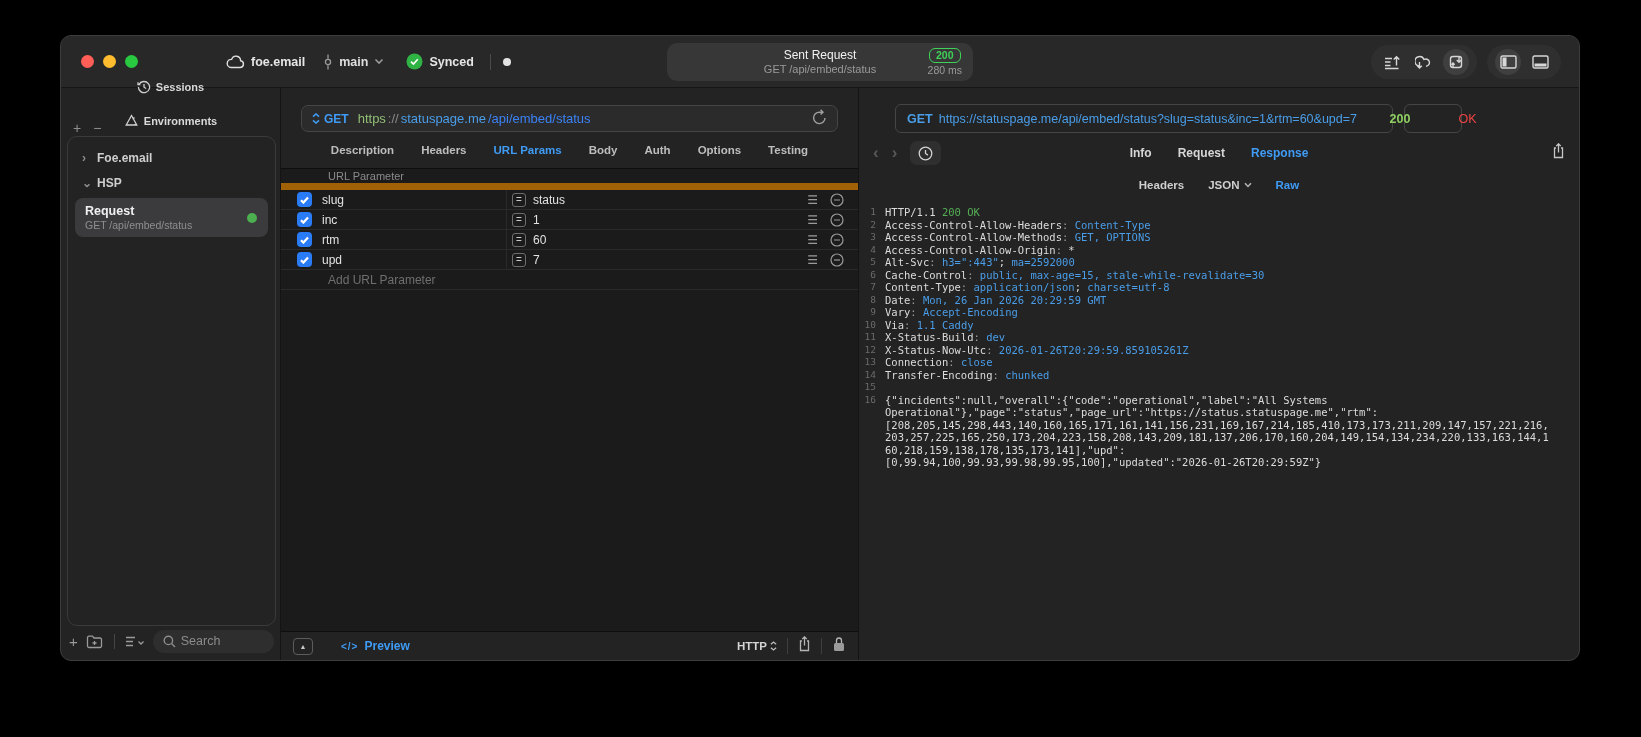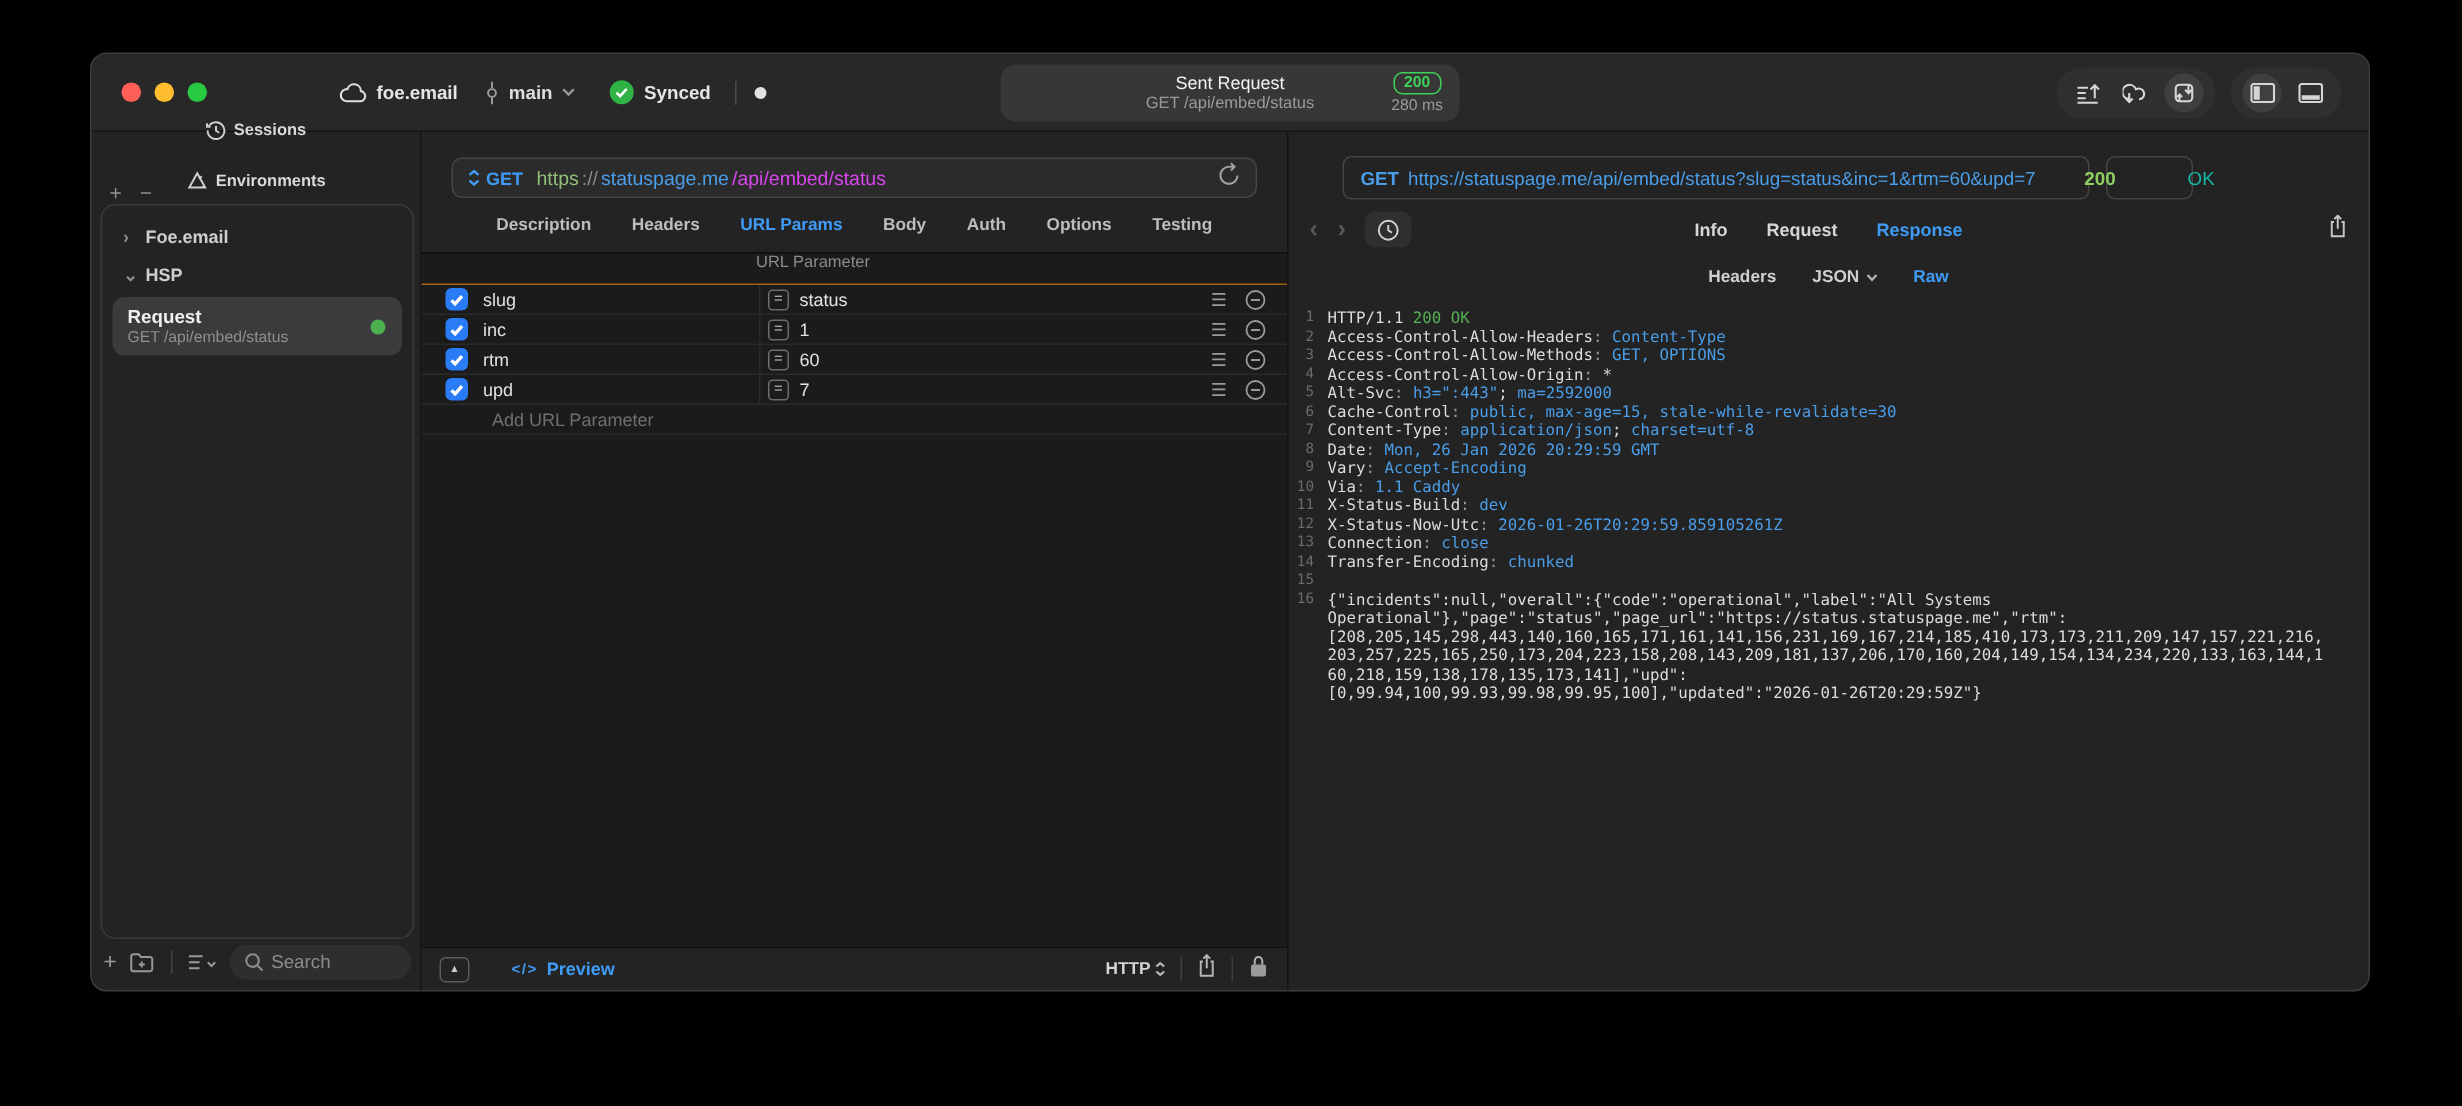--- a/index.html
+++ b/index.html
@@ -65,29 +65,29 @@
   .search svg { stroke:#8c8c8c; fill:none; stroke-width:1.4; }
   
   .reqpane { width:578px; flex:0 0 578px; display:flex; flex-direction:column;
              border-right:1px solid #141414; min-height:0; }
   .urlbar { margin:17px 20px 0; height:27px; background:#2b2b2b; border:1px solid #454545;
             border-radius:7px; display:flex; align-items:center; padding:0 10px; gap:2px; }
   .method-ud { display:flex; flex-direction:column; margin-right:2px; }
   .method-ud svg { stroke:#3f9bf5; fill:none; stroke-width:1.6; }
   .urlbar .method { color:#3f9bf5; font-weight:700; font-size:12px; margin-right:7px; }
   .urlbar .u { font-size:13px; }
-  .u-scheme{color:#93bf76}.u-sep{color:#8a8a8a}.u-host{color:#4a9de8}.u-path{color:#d946ef}
+  .u-scheme{color:#93bf76}.u-sep{color:#8a8a8a}.u-host{color:#4a9de8}.u-path{color:#3b82f6}
   .urlbar .reload { margin-left:auto; }
   .urlbar .reload svg { stroke:#9f9f9f; fill:none; stroke-width:1.4; }
   .req-tabs { height:36px; display:flex; align-items:center; justify-content:center; gap:27px; }
   .tab { color:#bdbdbd; font-size:11.5px; font-weight:600; cursor:default; }
   .tab.active { color:#3f9bf5; }
   .tablesurface { flex:1; background:#1b1b1b; border-top:1px solid #0e0e0e; min-height:0; position:relative; }
   .prow { display:flex; align-items:center; height:20px; border-bottom:1px solid #2a2a2a; }
-  .prow.header { height:21px; border-bottom:1px solid #a16207;flex-direction:column; }
+  .prow.header { height:21px; border-bottom:7px solid #a16207; }
   .col-name { width:225px; display:flex; align-items:center; padding-left:16px; gap:10px; }
   .col-value { flex:1; display:flex; align-items:center; gap:7px; border-left:1px solid #2a2a2a;
                padding-left:5px; height:100%; }
   .hdr { color:#8a8a8a; font-size:11px; }
   .prow .pname,.prow .pval { color:#e2e2e2; font-size:12px; }
   .cb { width:15px; height:15px; border-radius:4px; background:#2a7bf6; display:flex;
         align-items:center; justify-content:center; flex:0 0 15px; }
   .cb svg { stroke:#fff; fill:none; stroke-width:2.2; }
   .eqbox { width:14px; height:14px; border:1px solid #6d6d6d; border-radius:3px; color:#c9c9c9;
            font-size:10px; display:flex; align-items:center; justify-content:center; }
@@ -107,21 +107,21 @@
   .f-sep { width:1px; height:16px; background:#3e3e3e; }
   .req-footer .fic svg { stroke:#b5b5b5; fill:none; stroke-width:1.3; }
   
   .respane { flex:1; display:flex; flex-direction:column; min-height:0; }
   .resp-top { margin:16px 0 0 36px; display:flex; gap:11px; align-items:center; }
   .resp-url { width:498px; height:29px; border:1px solid #454545; border-radius:6px;
               display:flex; align-items:center; padding:0 11px; font-size:12.5px; color:#4a9de8; white-space:nowrap; }
   .resp-url b { font-weight:700; margin-right:6px; }
   .resp-status { width:58px; height:29px; border:1px solid #454545; border-radius:6px;
                  display:flex; align-items:center; justify-content:center; gap:4px; font-size:12.5px; }
-  .rs-code { color:#8fcf61; font-weight:700; } .rs-text { color:#14b8a6;margin-left:44px; }
+  .rs-code { color:#8fcf61; font-weight:700; } .rs-text { color:#ef4444;margin-left:44px; }
   .resp-nav { height:40px; position:relative; display:flex; align-items:center; padding:0 14px; }
   .nav-arrow { color:#585858; font-size:17px; font-weight:600; margin-right:13px; }
   .clock-btn { width:31px; height:24px; background:#2f2f2f; border-radius:7px; display:flex;
                align-items:center; justify-content:center; }
   .clock-btn svg { stroke:#d2d2d2; fill:none; stroke-width:1.3; }
   .resp-tabs { position:absolute; left:0; right:0; display:flex; justify-content:center; gap:26px; }
   .resp-tabs .tab { font-size:12px; color:#d6d6d6; }
   .resp-tabs .tab.active { color:#3f9bf5; }
   .share-right { margin-left:auto; }
   .share-right svg { stroke:#c6c6c6; fill:none; stroke-width:1.3; }

